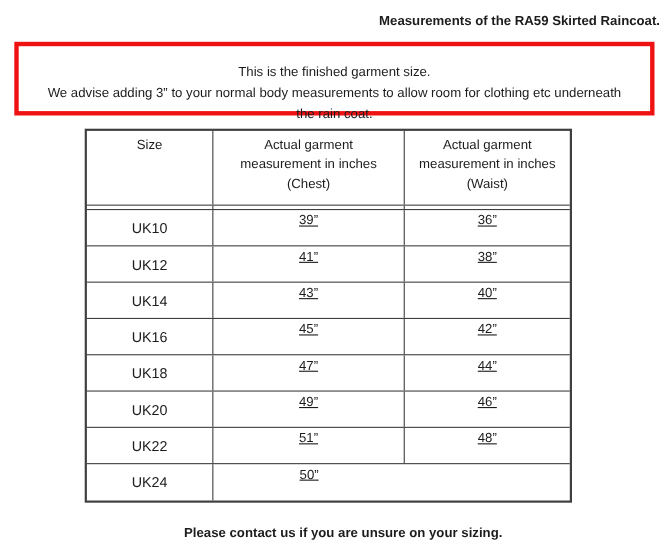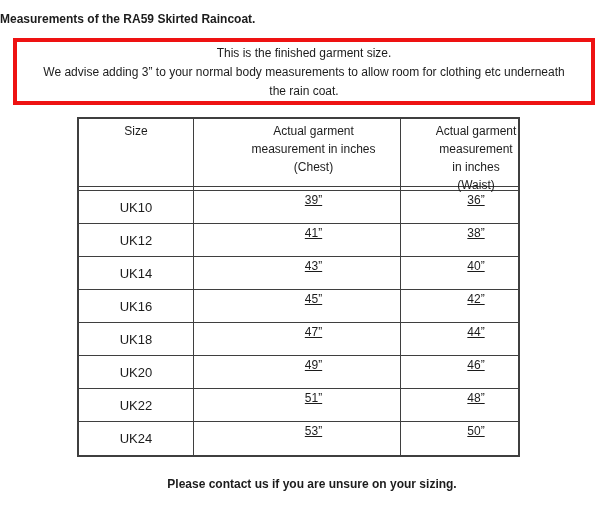--- a/index.html
+++ b/index.html
@@ -4,36 +4,35 @@
 <style>
   * { margin:0; padding:0; box-sizing:border-box; }
   html,body { background:#ffffff; }
   body {
     width:600px; height:505px; position:relative;
     font-family:"Liberation Sans", sans-serif;
     color:#1c1c1c;
   }
   .doc-title {
     position:absolute; top:12px; left:0; width:600px;
-    text-align:left; font-weight:bold; font-size:12px;
+    text-align:right; font-weight:bold; font-size:12px;
   }
   .advisory-box {
     position:absolute; left:13px; top:38px; width:582px; height:67px;
     border:4px solid #ee1212; background:#ffffff;
     text-align:center; font-size:12px; line-height:19px;
-    padding-top:2px;
+    padding-top:14px;
   }
   .size-table {
     position:absolute; left:77px; top:117px; width:443px;
     border:2px solid #3f3f3f; background:#ffffff;
   }
   .tr {
     display:grid;
     grid-template-columns:115px 174px 1fr;
-    gap:33px;
   }
   .td { border-right:1.5px solid #3f3f3f; }
   .td:last-child { border-right:none; }
   .thead-row { height:68px; border-bottom:1.5px solid #3f3f3f; }
   .thead-row .td {
     text-align:center; font-size:12px; line-height:18px; padding-top:3px;
   }
   .divider-row { height:4px; border-bottom:1.5px solid #3f3f3f; }
   .data-row { height:33px; border-bottom:1.5px solid #3f3f3f; }
   .data-row:last-child { border-bottom:none; }
@@ -112,18 +111,17 @@
     <div class="td cell-num">49”</div>
     <div class="td cell-num">46”</div>
   </div>
   <div class="tr data-row">
     <div class="td cell-size">UK22</div>
     <div class="td cell-num">51”</div>
     <div class="td cell-num">48”</div>
   </div>
   <div class="tr data-row">
     <div class="td cell-size">UK24</div>
-    <div class="td cell-num">53”</div>
     <div class="td cell-num">50”</div>
   </div>
 </div>
 
 <div class="doc-footer">Please contact us if you are unsure on your sizing.</div>
 
 </body></html>

